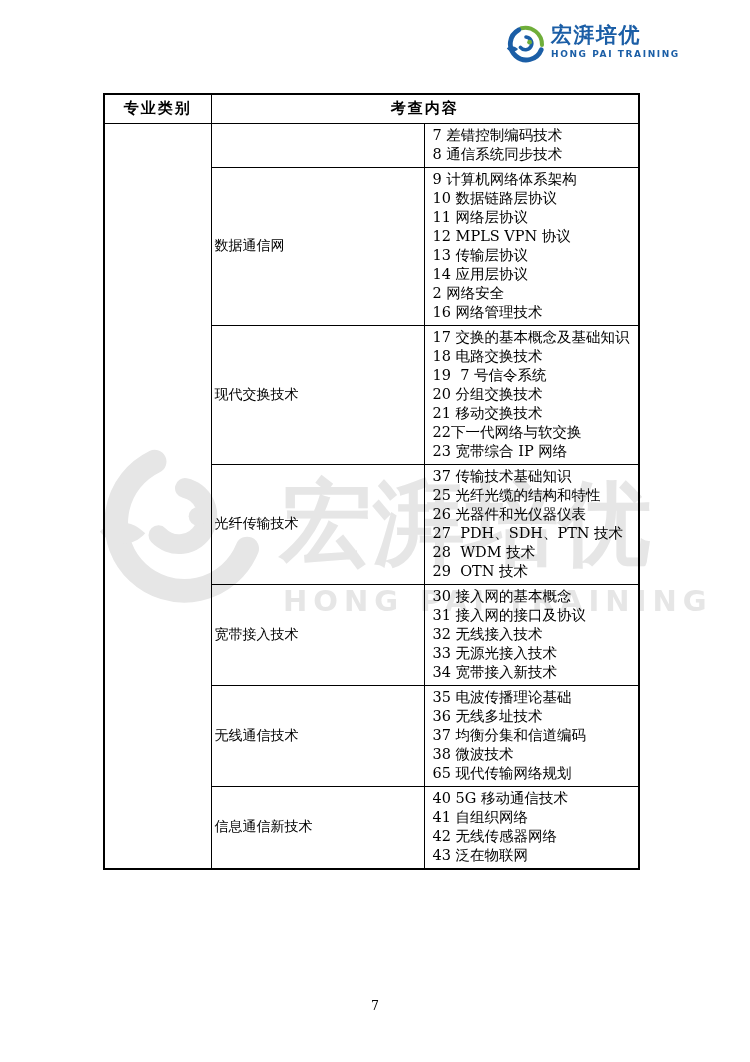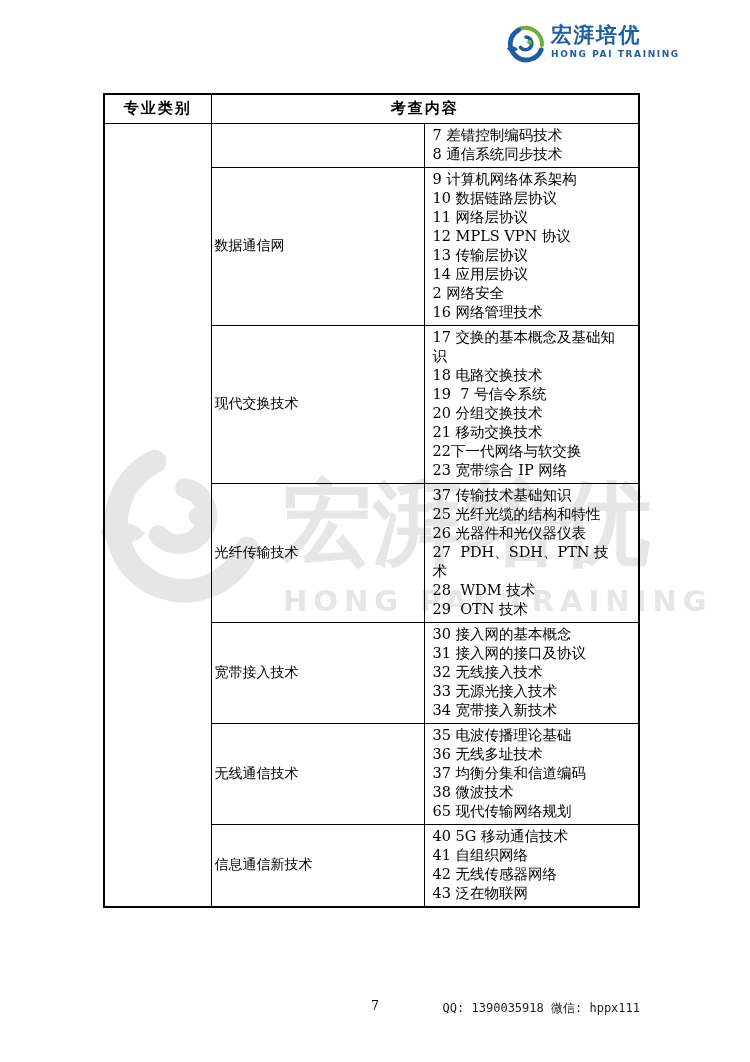--- a/index.html
+++ b/index.html
@@ -48,21 +48,21 @@
   .exam-table { border:2px solid #000; }
   .exam-table th {
     height:29px; text-align:center; vertical-align:middle;
     font-size:15px; font-weight:bold; letter-spacing:2px;margin-top:43px;
   }
   td.group-cell { }
   td.cat {
     font-family:"DejaVu Sans","Liberation Sans",sans-serif;
     font-size:14px; padding-left:3px; vertical-align:middle; white-space:nowrap;
   }
-  td.items { padding:2px 16px 3px 8px; vertical-align:middle; }
+  td.items { padding:2px 6px 3px 8px; vertical-align:middle; }
   .item-line { font-size:14.5px; line-height:19px; white-space:pre-wrap; }
 
   
   .page-num {
     position:absolute; left:0; top:998px; width:750px; text-align:center;
     font-size:12.5px; z-index:1;
   }
   .contact {
     position:absolute; top:1000px; right:110px;
     font-family:"DejaVu Sans Mono","Liberation Mono",monospace;
@@ -182,15 +182,14 @@
             <div class="item-line">40 5G 移动通信技术</div>
             <div class="item-line">41 自组织网络</div>
             <div class="item-line">42 无线传感器网络</div>
             <div class="item-line">43 泛在物联网</div>
           </td>
         </tr>
       </tbody>
   </table>
 
   <div class="page-num">7</div>
-  <div class="contact">QQ: 1390035918 微信: hppx111</div>
 
 </div>
 
 </body></html>

